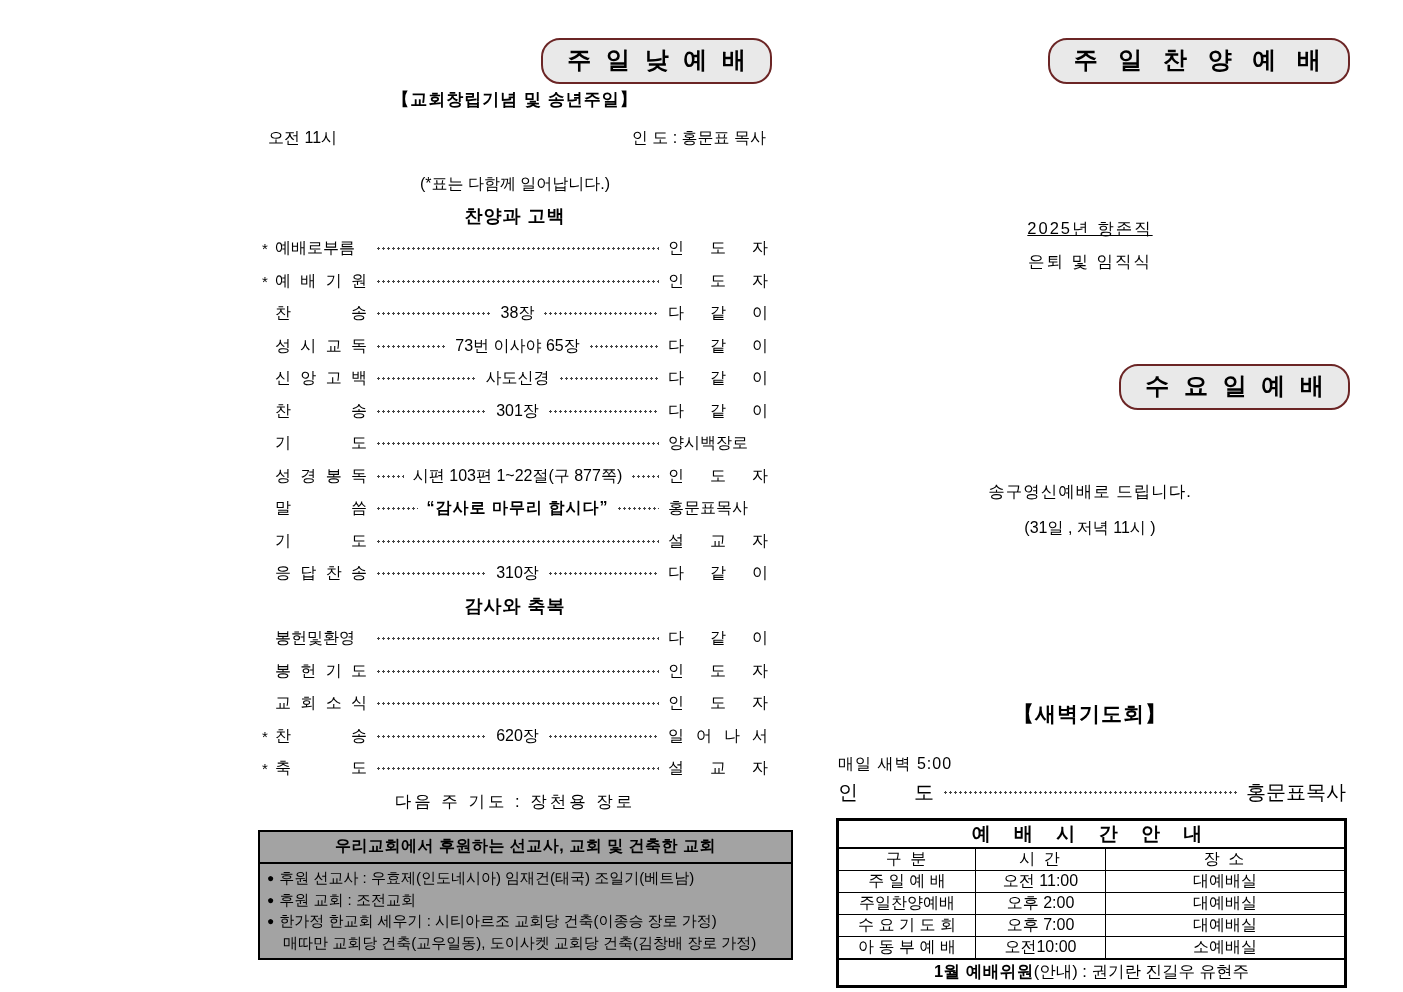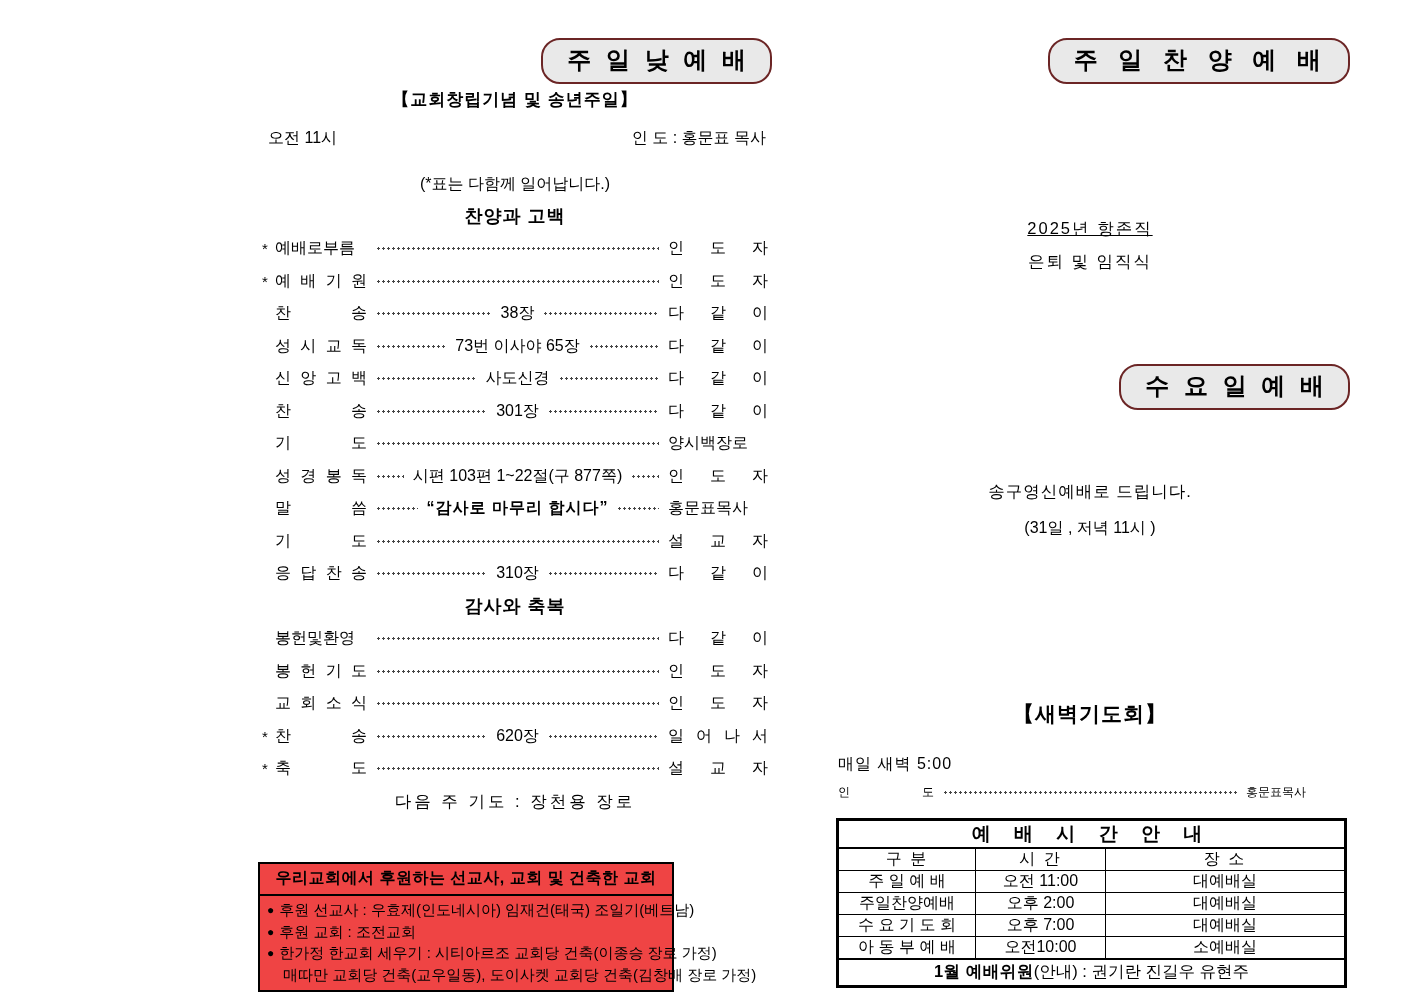--- a/index.html
+++ b/index.html
@@ -42,43 +42,43 @@
           background-size:5px 5px; background-repeat:repeat-x; background-position:left center; }
   .wcenter { flex:none; text-align:center; white-space:nowrap; }
   .wcenter.bold { font-weight:bold; letter-spacing:1px; }
   .wcenter:empty { display:none; }
   .wcenter:empty + .dots { display:none; }
   .wright { width:100px; flex:none; text-align:justify; text-align-last:justify; white-space:nowrap; }
   .next-week { height:32.5px; line-height:32.5px; text-align:center;
                font-size:16.5px; letter-spacing:3px; }
 
   
-  .support-box { position:absolute; top:830px; left:0; width:416px;
-                 border:2px solid #000; background:#ef4444;margin-top:32px; }
+  .support-box { position:absolute; top:830px; left:0; width:535px;
+                 border:2px solid #000; background:#a3a3a3; }
   .sb-title { text-align:center; font-weight:bold; font-size:16px;
               padding:4px 0 5px; border-bottom:2px solid #000; letter-spacing:0.5px; }
   .sb-body { padding:4px 7px 5px; font-size:15px; line-height:20.5px; }
   .sb-line { white-space:nowrap; }
   .sb-line .bullet { font-size:12px; margin-right:5px; position:relative; top:-1px; }
   .sb-line.indent1 { padding-left:158px; }
   .sb-line.indent2 { padding-left:16px; }
 
   
   .event1 { position:absolute; top:218px; width:100%; text-align:center;
             font-size:16.5px; letter-spacing:2px;text-decoration:underline; }
   .event2 { position:absolute; top:251px; width:100%; text-align:center;
             font-size:16.5px; letter-spacing:2px; }
   .wed1 { position:absolute; top:481px; width:100%; text-align:center;
           font-size:16.5px; letter-spacing:1px; }
   .wed2 { position:absolute; top:518px; width:100%; text-align:center; font-size:16px; }
   .dawn-title { position:absolute; top:700px; width:100%; text-align:center;
                 font-weight:bold; font-size:21px; letter-spacing:1px; }
   .dawn-time { position:absolute; top:754px; left:8px; font-size:16px; letter-spacing:1px; }
   .dawn-row { position:absolute; top:781px; left:8px; right:4px;
-              display:flex; align-items:center; height:22px; font-size:12px; }
+              display:flex; align-items:center; height:22px; font-size:20px; }
   .dawn-row .wlabel { width:96px; }
   .dawn-row .wright { width:100px; }
 
   
   .sched { position:absolute; top:818px; left:6px; width:511px;
            border-collapse:collapse; border:3px solid #000; table-layout:fixed;padding-left:37px; }
   .sched td { border:1px solid #000; text-align:center; font-size:16px;
               height:20px; padding:0 2px; white-space:nowrap; overflow:hidden; }
   .sched .t-title { font-size:19px; font-weight:bold; letter-spacing:9px; height:27px;
                     border-bottom:2px solid #000; }

